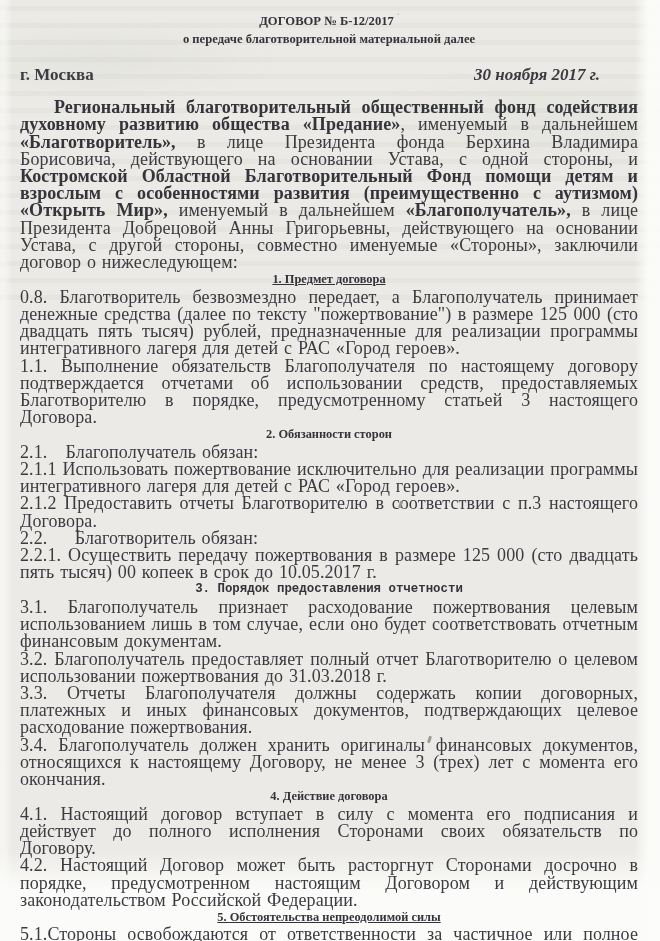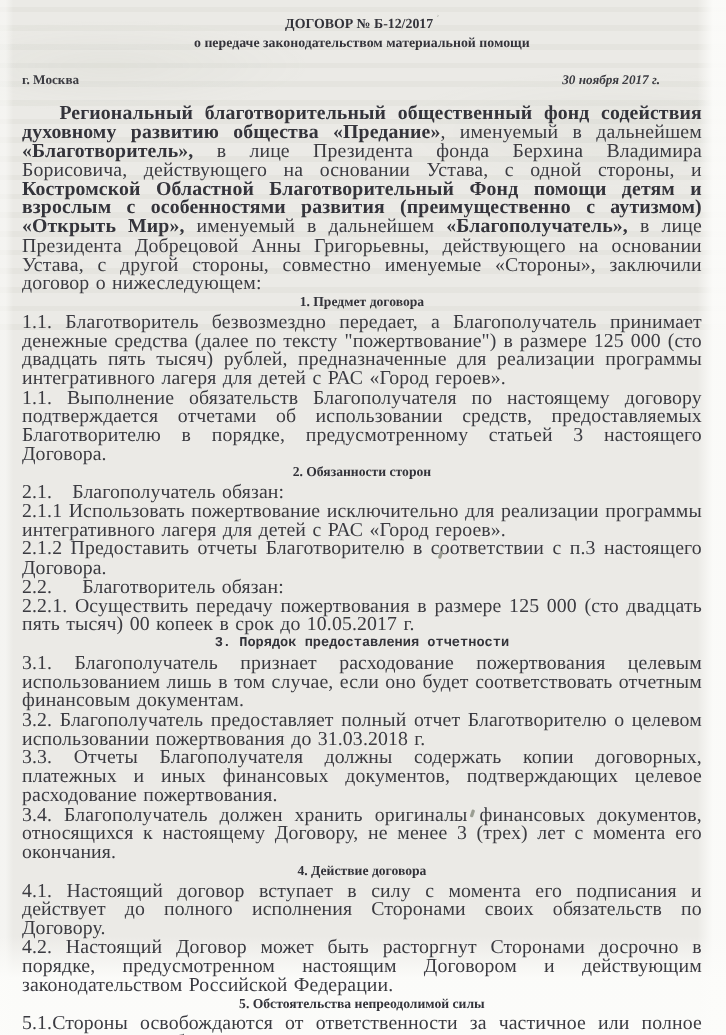--- a/index.html
+++ b/index.html
@@ -62,21 +62,21 @@
     color: #8b8f86;
     font-size: 9px;
     vertical-align: super;
     transform: rotate(12deg);
     margin-left: 2px;
   }
   .place-date {
     display: flex;
     justify-content: space-between;
     font-weight: bold;
-    font-size: 12px;
+    font-size: 17px;
     margin-top: 17px;
     margin-bottom: 14px;
     position: relative;
     z-index: 1;
   }
   .place-date .date { margin-right: 38px; font-style: italic; }
   p.clause, p.preamble {
     margin: 0;
     font-size: 18px;
     line-height: 17.2px;
@@ -94,21 +94,21 @@
     font-weight: bold;
     font-size: 12.4px;
     line-height: 17.5px;
     color: #33333a;
     position: relative;
     z-index: 1;
   }
   .gap-xs { margin-top: 6px; }
   .gap-s  { margin-top: 12px; }
   .gap-m  { margin-top: 15px; font-family: Liberation Mono, monospace; }
-  .gap-l  { margin-top: 19px; }
+  .gap-l  { margin-top: 19px; text-decoration: underline; }
   .after-gap { margin-bottom: 14px; }
   .mark {
     position: absolute;
     width: 3px;
     height: 7px;
     background: #9a9d92;
     transform: rotate(18deg);
     border-radius: 1px;
     z-index: 2;
     pointer-events: none;
@@ -117,33 +117,33 @@
 </head>
 <body>
 
 <div class="page">
 
   <span class="mark" style="left:399px; top:501px;"></span>
   <span class="mark" style="left:428px; top:736px;"></span>
 
   <div class="doc-title">
     <div><span>ДОГОВОР № Б-12/2017</span><span class="artifact">ʾ</span></div>
-    <div>о передаче законодательством материальной помощи</div>
+    <div>о передаче благотворительной материальной далее</div>
   </div>
 
   <div class="place-date">
     <span class="place">г. Москва</span>
     <span class="date">30 ноября 2017 г.</span>
   </div>
 
   <p class="preamble"><span class="b">Региональный благотворительный общественный фонд содействия духовному развитию общества «Предание»</span><span>, именуемый в дальнейшем </span><span class="b">«Благотворитель»,</span><span> в лице Президента фонда Берхина Владимира Борисовича, действующего на основании Устава, с одной стороны, и </span><span class="b">Костромской Областной Благотворительный Фонд помощи детям и взрослым с особенностями развития (преимущественно с аутизмом) «Открыть Мир»,</span><span> именуемый в дальнейшем </span><span class="b">«Благополучатель»,</span><span> в лице Президента Добрецовой Анны Григорьевны, действующего на основании Устава, с другой стороны, совместно именуемые «Стороны», заключили договор о нижеследующем:</span></p>
 
   <section>
     <h2 class="sec-heading gap-l after-gap">1. Предмет договора</h2>
-    <p class="clause gap-xs">1.1. Благотворитель безвозмездно передает, а Благополучатель принимает денежные средства (далее по тексту "пожертвование") в размере 125 000 (сто двадцать пять тысяч) рублей, предназначенные для реализации программы интегративного лагеря для детей с РАС «Город героев».</p>
+    <p class="clause gap-xs">0.8. Благотворитель безвозмездно передает, а Благополучатель принимает денежные средства (далее по тексту "пожертвование") в размере 125 000 (сто двадцать пять тысяч) рублей, предназначенные для реализации программы интегративного лагеря для детей с РАС «Город героев».</p>
     <p class="clause">1.1. Выполнение обязательств Благополучателя по настоящему договору подтверждается отчетами об использовании средств, предоставляемых Благотворителю в порядке, предусмотренному статьей 3 настоящего Договора.</p>
   </section>
 
   <section>
     <h2 class="sec-heading">2. Обязанности сторон</h2>
     <p class="clause">2.1.  Благополучатель обязан:</p>
     <p class="clause">2.1.1 Использовать пожертвование исключительно для реализации программы интегративного лагеря для детей с РАС «Город героев».</p>
     <p class="clause">2.1.2  Предоставить отчеты Благотворителю в соответствии с п.3 настоящего Договора.</p>
     <p class="clause">2.2.   Благотворитель обязан:</p>
     <p class="clause">2.2.1. Осуществить передачу пожертвования в размере 125 000 (сто двадцать пять тысяч) 00 копеек в срок до 10.05.2017 г.</p>

